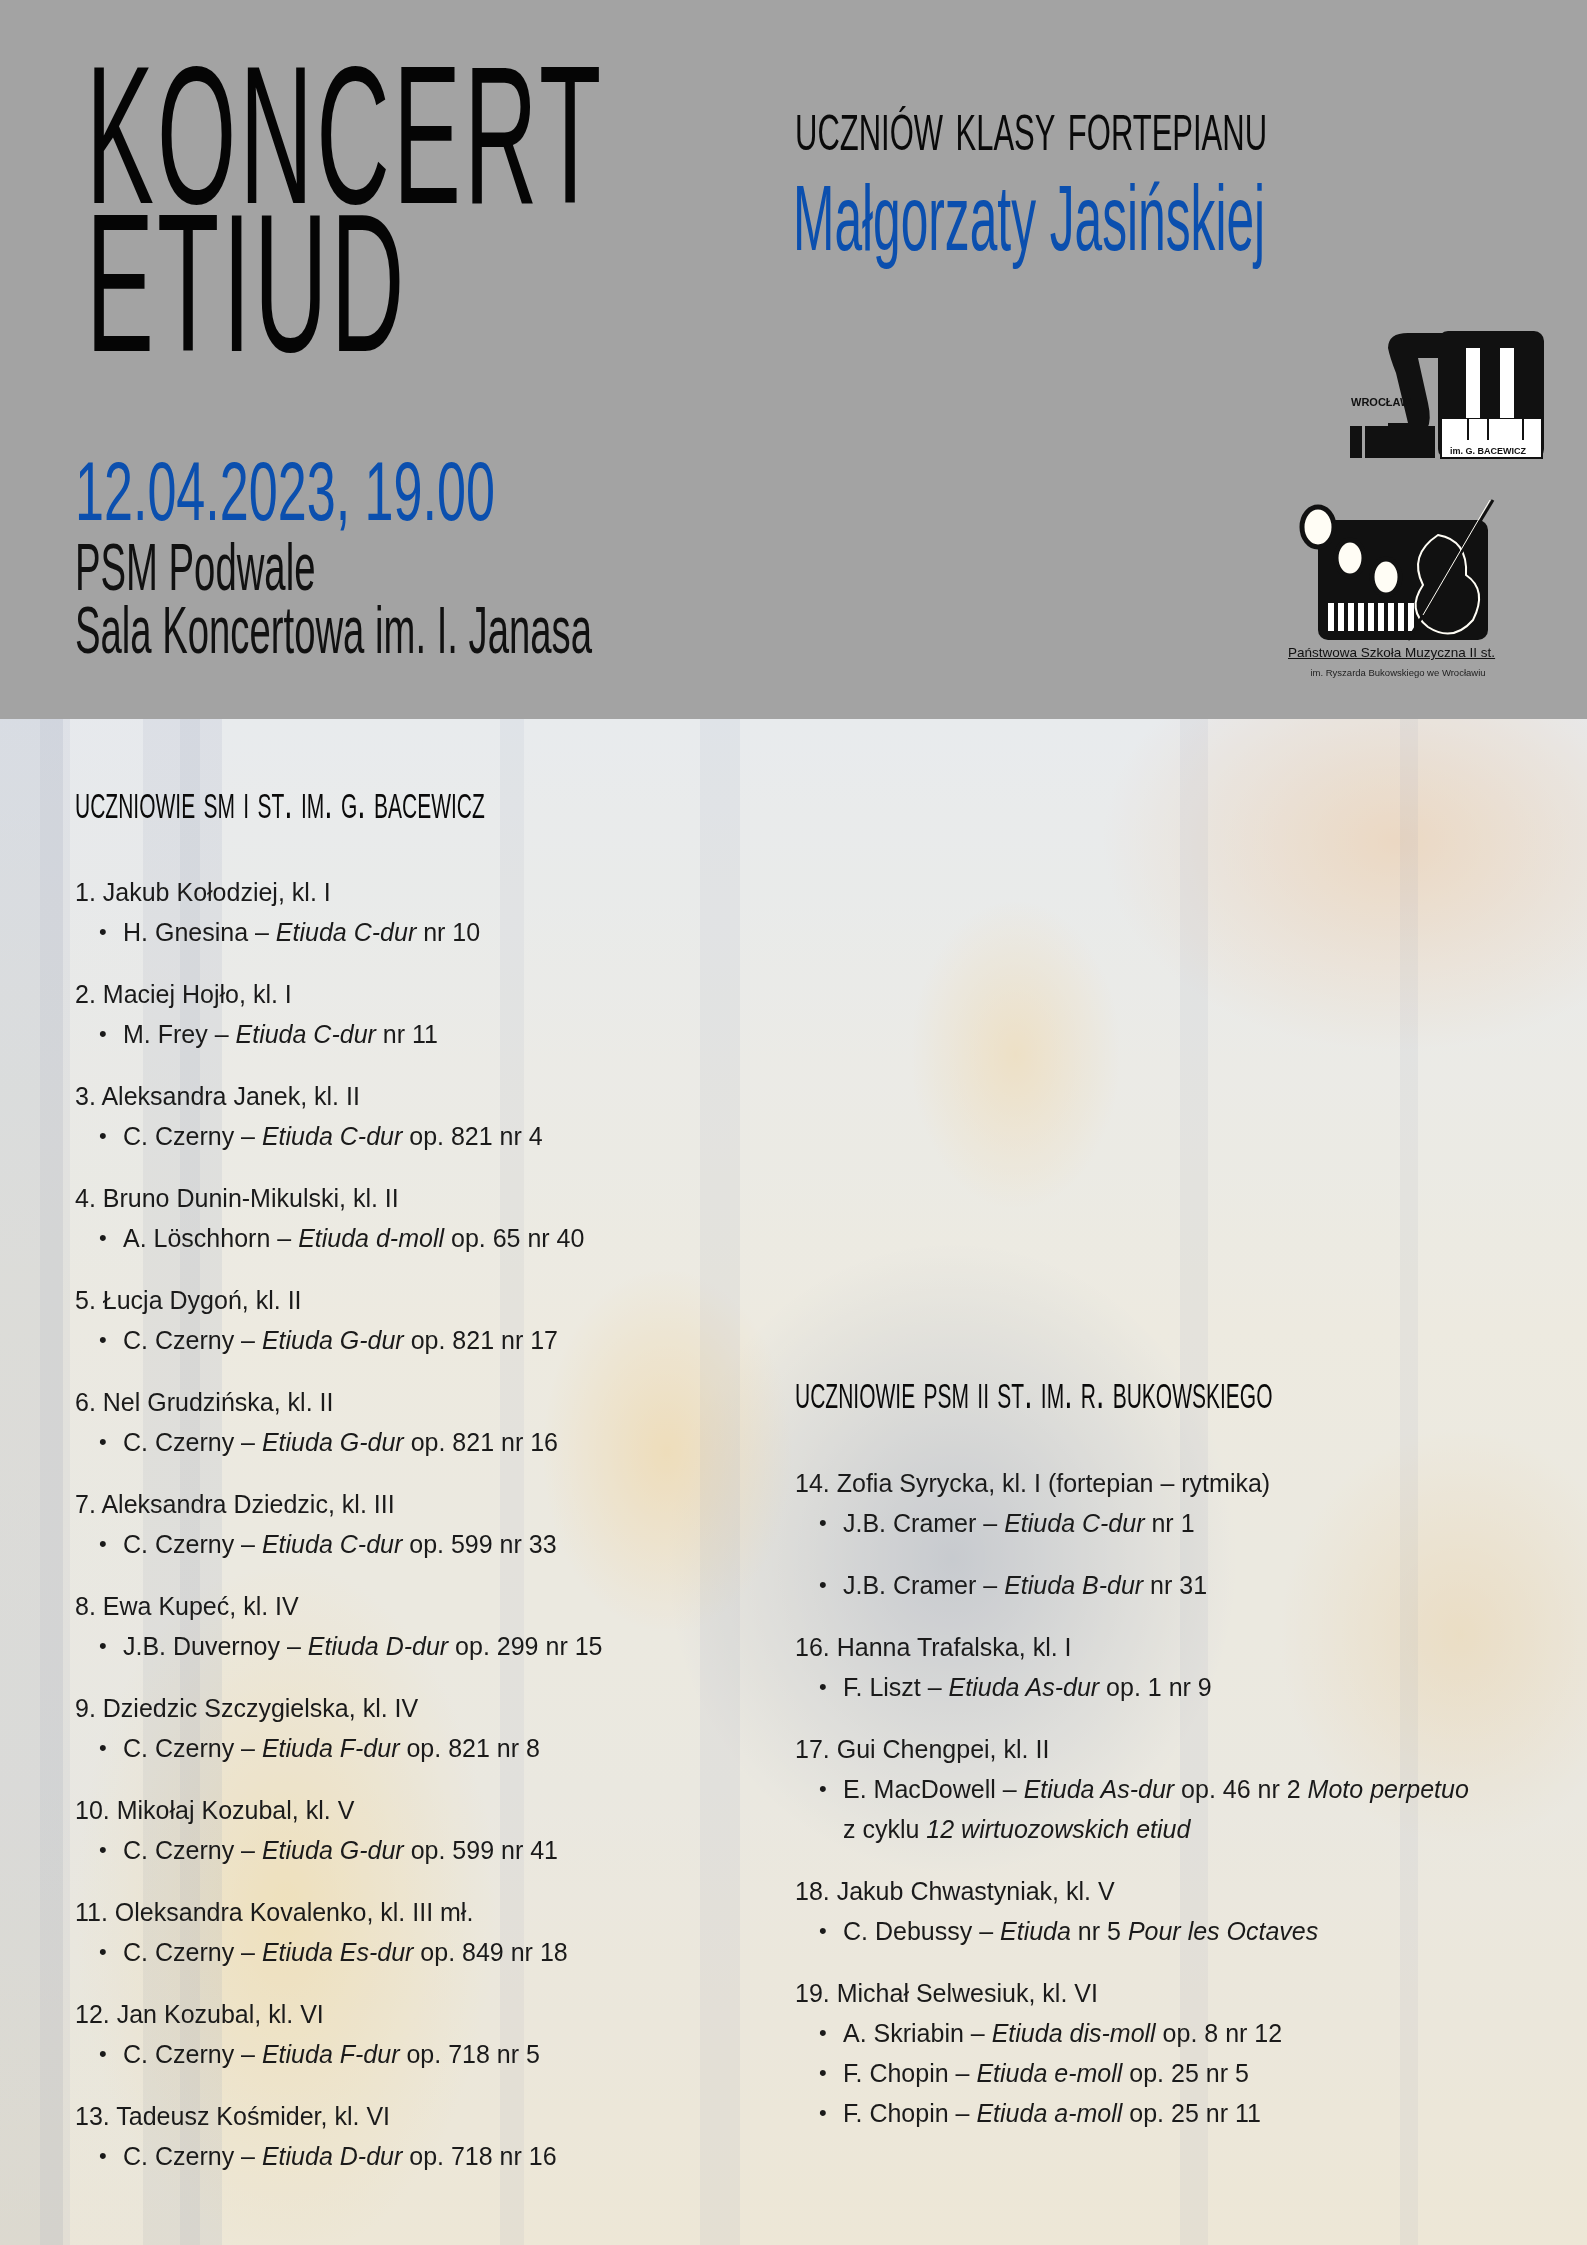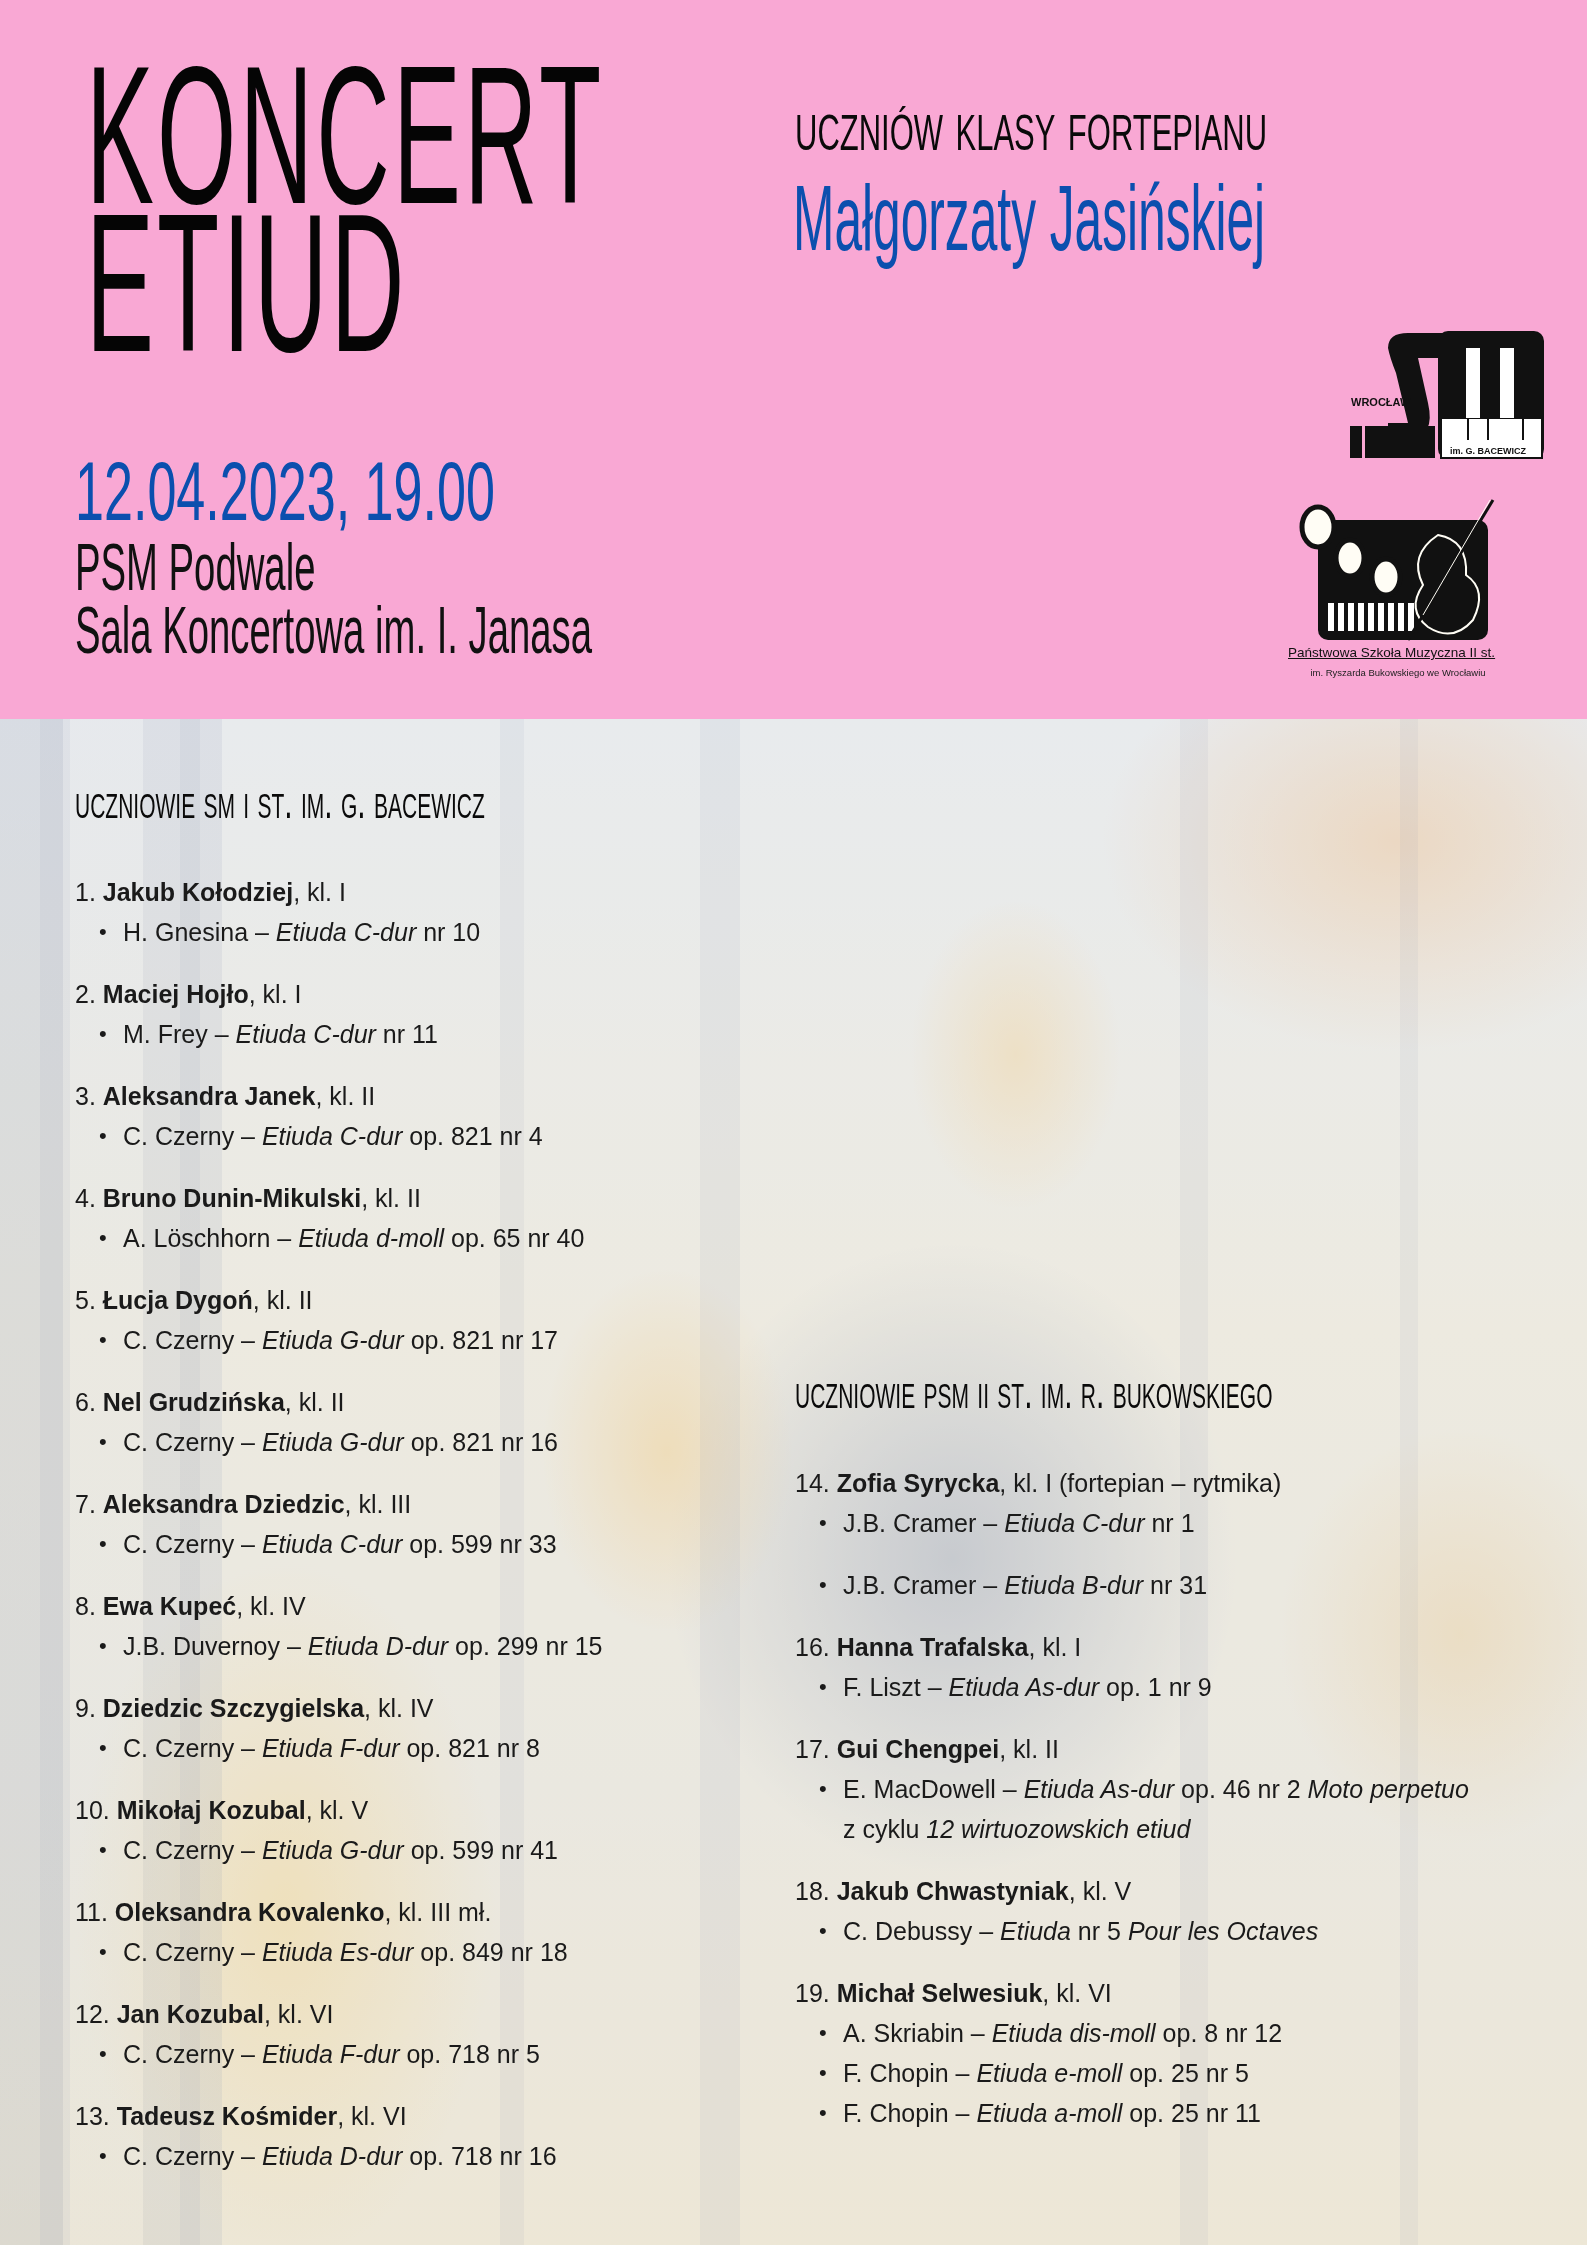--- a/index.html
+++ b/index.html
@@ -1,17 +1,17 @@
 <!DOCTYPE html>
 <html><head>
 <meta charset="utf-8">
 <style>
   html, body { margin:0; padding:0; }
   body { width:1587px; height:2245px; position:relative; overflow:hidden; background:#fffdf5; font-family:"Liberation Sans", sans-serif; color:#111; }
-  .header { position:absolute; left:0; top:0; width:1587px; height:719px; background:#f9a8d4; }
+  .header { position:absolute; left:0; top:0; width:1587px; height:719px; background:#a3a3a3; }
   .title { position:absolute; left:86px; top:62px; font-family:"Liberation Sans", sans-serif; font-weight:400; font-size:196px; line-height:148px; letter-spacing:6px; color:#050505; transform-origin:left top; transform:scaleX(0.52); white-space:nowrap; }
   .title div { display:block; }
   .subtitle { position:absolute; left:795px; top:86px; font-size:72px; line-height:78px; color:#0a0a0a; transform-origin:left top; transform:scaleX(0.62); white-space:nowrap; font-variant:small-caps; text-transform:lowercase; }
   .teacher { position:absolute; left:793px; top:168px; font-size:92px; line-height:100px; color:#0b4fae; transform-origin:left top; transform:scaleX(0.54); white-space:nowrap; font-family:"Liberation Sans", sans-serif; }
   .date { position:absolute; left:75px; top:446px; font-size:84px; line-height:90px; color:#0b4fae; transform-origin:left top; transform:scaleX(0.62); white-space:nowrap; }
   .venue1 { position:absolute; left:75px; top:532px; font-size:66px; line-height:70px; color:#111; transform-origin:left top; transform:scaleX(0.58); white-space:nowrap; }
   .venue2 { position:absolute; left:75px; top:595px; font-size:66px; line-height:70px; color:#111; transform-origin:left top; transform:scaleX(0.58); white-space:nowrap; }
 
   .logo-sm { position:absolute; left:1348px; top:328px; width:200px; height:135px; }
   .logo-psm { position:absolute; left:1288px; top:495px; width:220px; height:190px; }
@@ -33,21 +33,21 @@
   .painting .veil { position:absolute; inset:0; background:rgba(250,248,240,0.35); }
 
   .section-title { position:absolute; font-size:50px; line-height:56px; color:#0a0a0a; transform-origin:left top; transform:scaleX(0.6); white-space:nowrap; font-variant:small-caps; text-transform:lowercase; }
   .list { position:absolute; font-family:"Liberation Sans", sans-serif; font-size:25px; color:#1a1a1a; }
   .entry { margin:0 0 22px 0; }
   .entry .line { height:40px; line-height:40px; white-space:nowrap; }
   .entry .piece { position:relative; padding-left:48px; height:40px; line-height:40px; white-space:nowrap; }
   .entry .piece.cont { height:auto; }
   .entry .piece .bullet { position:absolute; left:24px; top:0; font-size:22px; }
   .entry .piece .contline { display:block; height:40px; line-height:40px; }
-  b { font-weight:700; }
+  b { font-weight:400; }
   i { font-style:italic; }
 </style>
 </head>
 <body>
 
 <div class="header">
   <div class="title">
     <div>KONCERT</div>
     <div>ETIUD</div>
   </div>

